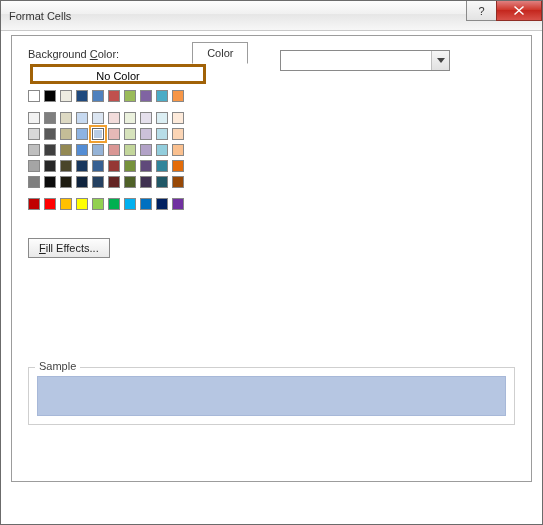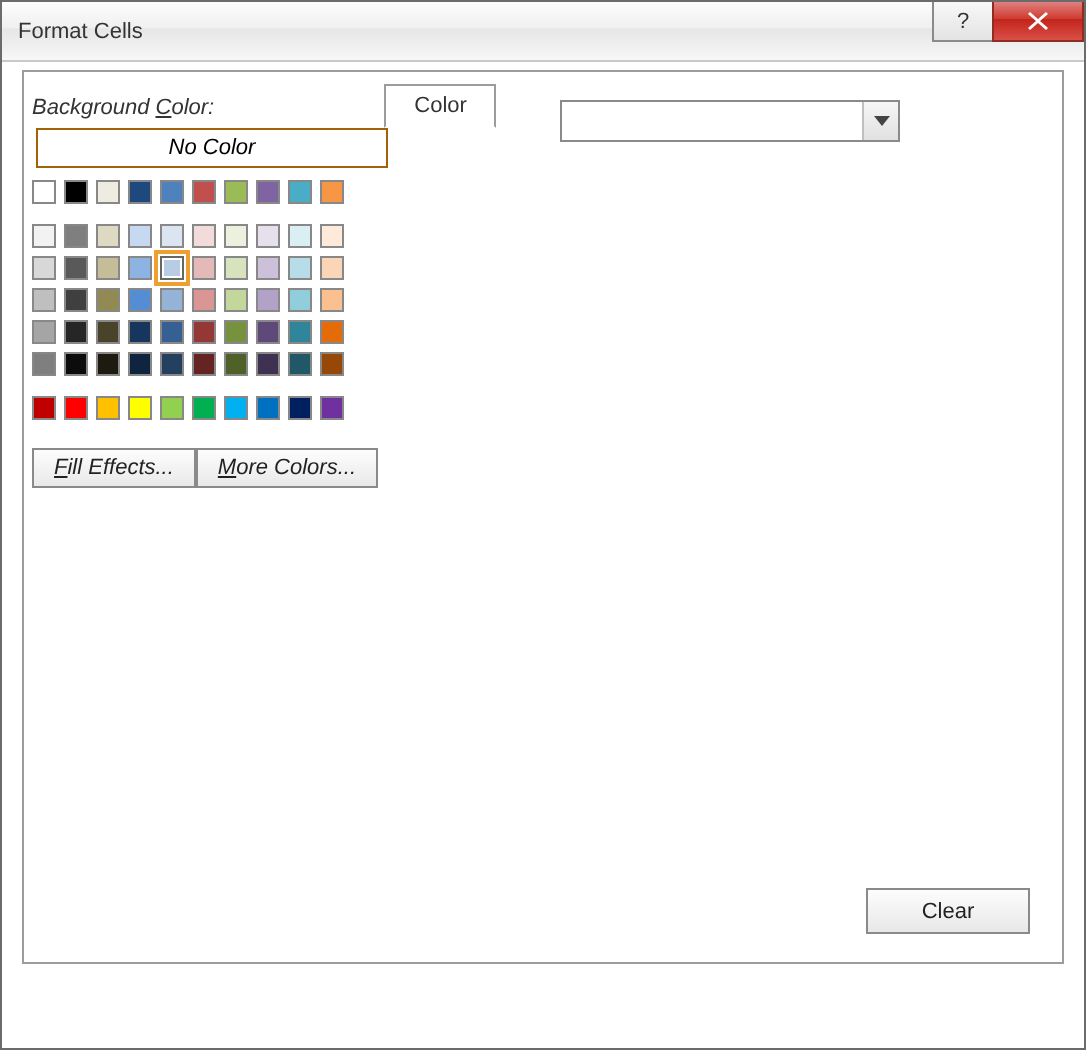--- a/index.html
+++ b/index.html
@@ -8,29 +8,29 @@
   .titlebar { height: 30px; background: linear-gradient(#fdfdfd,#f0f0f0 45%,#e6e6e6 46%,#f7f7f7); border-bottom: 1px solid #c9c9c9; display: flex; align-items: center; padding-left: 8px; }
   .title-text { color: #333; }
   .title-buttons { position: absolute; right: 0; top: 0; display: flex; }
   .tbtn { width: 30px; height: 20px; border: 1px solid #8a8a8a; border-top: none; background: linear-gradient(#f8f8f8,#e3e3e3); display:flex;align-items:center;justify-content:center;color:#333;}
   .tbtn.help { border-right: none; border-top-left-radius:0; }
   .tbtn.close { width: 46px; background: linear-gradient(#e08080,#cf3a2f 45%,#c3241b 46%,#d85048); color:#fff; border-color:#8f2d25;}
   .tabs { margin: 10px 10px 0 10px; height: 24px; position: relative; }
   .tab { display:inline-block; padding: 4px 14px; border:1px solid #9c9c9c; border-bottom:none; background:#f4f4f4; position:relative; top:1px; color:#333; margin-right:-1px;}
   .tab.active { background:#fff; z-index:3; border-bottom:1px solid #fff; }
   .tab-content { position: absolute; left:10px; right:10px; top:34px; bottom:42px; border:1px solid #9c9c9c; background:#fff; }
-  .col-left { position:absolute; left:4px; top:12px; width:230px;font-style:italic; }
+  .col-left { position:absolute; left:16px; top:12px; width:230px; }
   .col-right { position:absolute; left:268px; top:12px; width:230px; }
   .lbl { color:#333; margin-bottom:4px; display:block; }
-  .nocolor { width:176px; height:20px; border:1px solid #a16207; background:#fff; text-align:center; line-height:18px; margin: 2px 0 6px 2px;}
+  .nocolor { width:176px; height:20px; border:3px solid #a16207; background:#fff; text-align:center; line-height:18px; margin: 2px 0 6px 2px;}
   .palette { }
   .prow { display:flex; gap:4px; margin-bottom:4px; }
   .sw { width:12px; height:12px; border:1px solid #888; }
   .sw.sel { outline:2px solid #f0a030; outline-offset:1px; border:1px solid #666; box-shadow:0 0 0 1px #fff inset;}
-  .btns-row { margin-top:14px; display:flex; gap:0; }
+  .btns-row { margin-top:28px; display:flex; gap:16px; }
   .btn { border:1px solid #8a8a8a; background:linear-gradient(#fdfdfd,#e9e9e9); padding:3px 10px; color:#222; }
   .underline-first::first-letter { text-decoration: underline; }
   .combo { width:170px; height:21px; border:1px solid #8a8a8a; background:#fff; display:flex; align-items:center; margin:2px 0 10px 0;}
   .combo .combo-text { flex:1; text-align:center; }
   .combo .arrow { width:18px; height:19px; border-left:1px solid #bfbfbf; background:linear-gradient(#f6f6f6,#e1e1e1); display:flex; align-items:center; justify-content:center;}
   .arrow svg { width:8px; height:6px; }
   .sample-group { position:absolute; left:16px; right:16px; bottom:56px; }
   .group-frame { border:1px solid #cfcfcf; margin-top:6px; padding:8px; position:relative;}
   .group-label { position:absolute; top:-8px; left:6px; background:#fff; padding:0 4px; color:#444;}
   .sample-swatch { height:40px; background:#b6c6e2; border:1px solid #a7b8d8; }
@@ -145,35 +145,37 @@
             <div class="sw" style="background: rgb(146, 208, 80);"></div>
             <div class="sw" style="background: rgb(0, 176, 80);"></div>
             <div class="sw" style="background: rgb(0, 176, 240);"></div>
             <div class="sw" style="background: rgb(0, 112, 192);"></div>
             <div class="sw" style="background: rgb(0, 32, 96);"></div>
             <div class="sw" style="background: rgb(112, 48, 160);"></div>
           </div>
         </div>
       <div class="btns-row">
         <div class="btn underline-first">Fill Effects...</div>
-        <div class="btn underline-first">More Colors...</div>
       </div>
     </div>
 
     <div class="col-right">
       <div class="combo">
         <span class="combo-text"></span>
         <span class="arrow">
             <svg viewBox="0 0 8 6">
               <path d="M0 0 L8 0 L4 5 Z" fill="#444"></path>
             </svg>
           </span>
       </div>
     </div>
 
+    <div class="sample-group">
+      <div class="group-frame">
+        <span class="group-label">Sample</span>
+        <div class="sample-swatch" id="sampleSwatch" style="background: rgb(182, 198, 226);"></div>
+      </div>
+    </div>
 
-    <div class="clear-row">
-      <button class="dbtn">Clear</button>
-    </div>
 
   </div>
 
 </div>
 
 </body></html>

